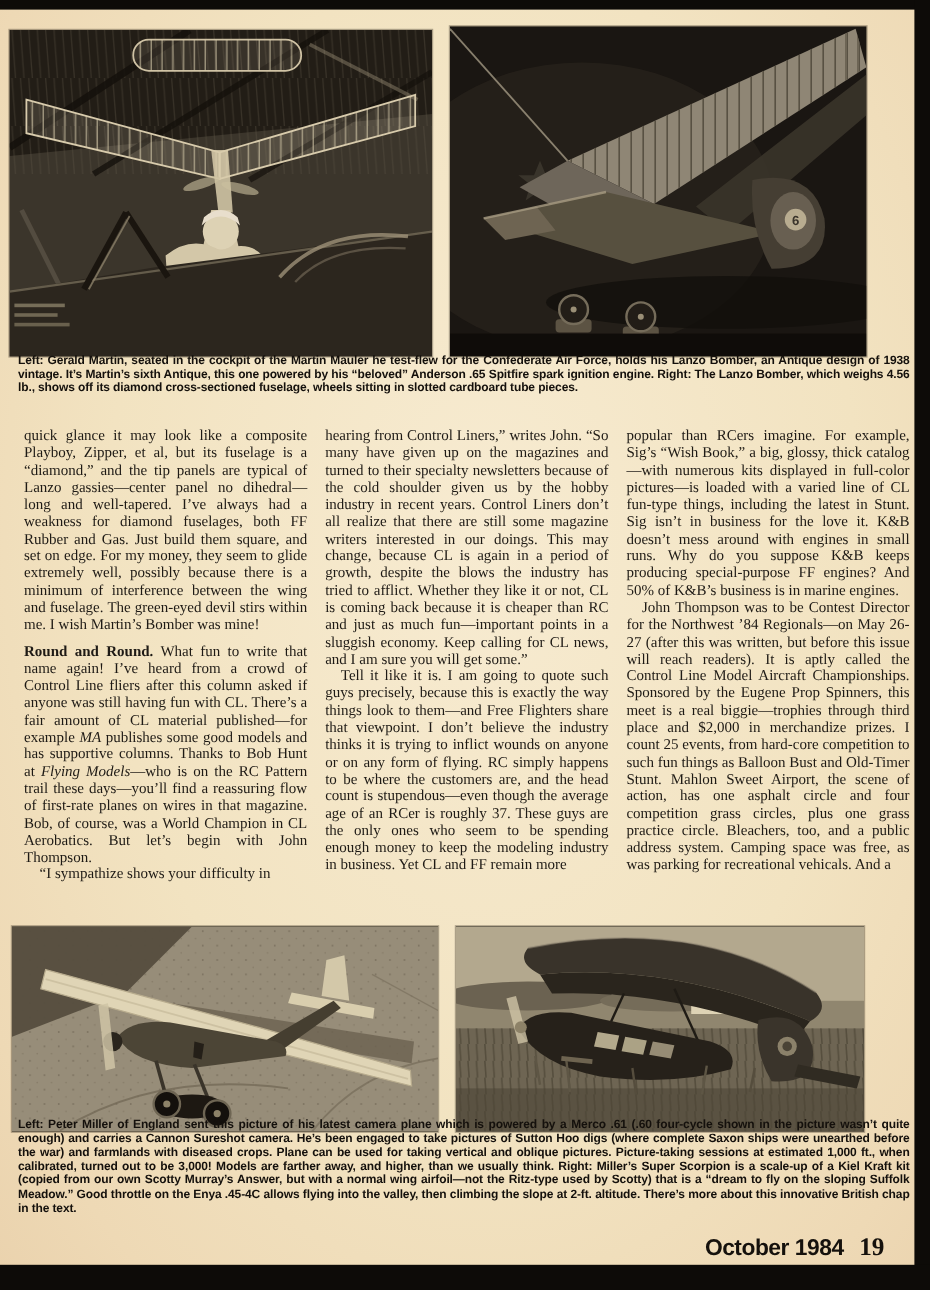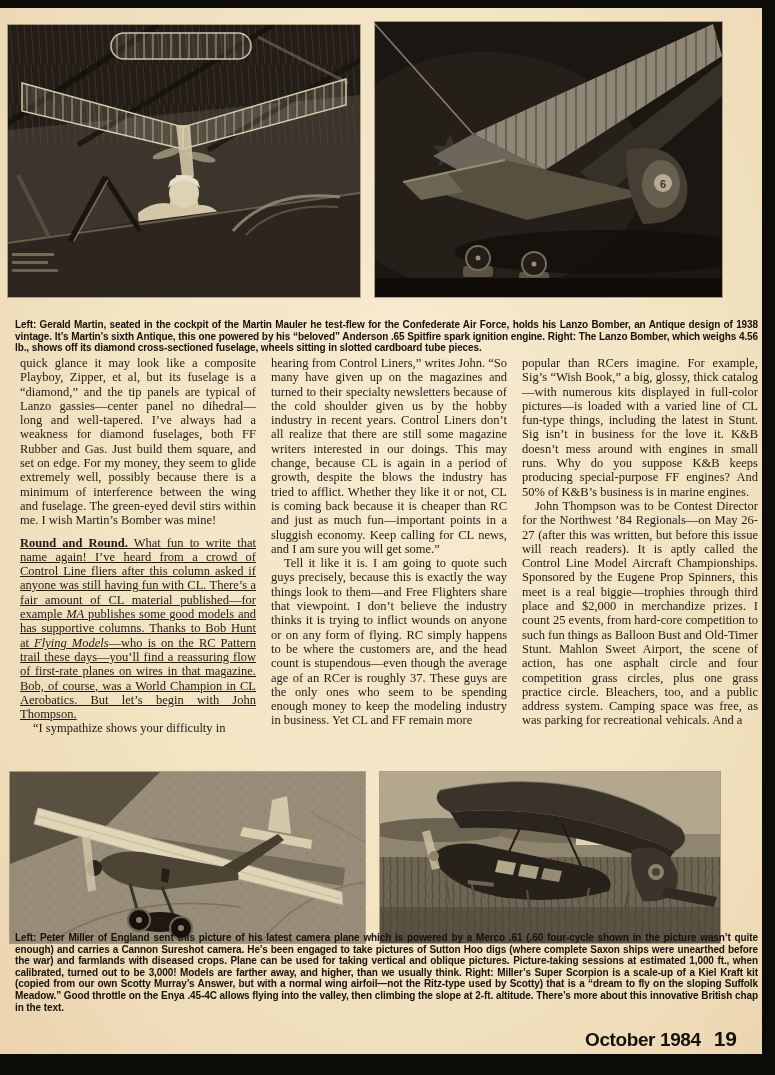--- a/index.html
+++ b/index.html
@@ -17,35 +17,35 @@
   .ph-tl{left:8px;top:25px;width:352px;height:272px;}
   .ph-tr{left:375px;top:22px;width:347px;height:275px;}
   .ph-bl{left:10px;top:772px;width:355px;height:171px;}
   .ph-br{left:380px;top:772px;width:340px;height:171px;}
   .caption{
     position:absolute;left:15px;width:743px;
     font-family:"Liberation Sans", sans-serif;font-weight:bold;
     font-size:10px;line-height:11.6px;letter-spacing:-0.1px;
     text-align:justify;color:#14100c;margin:0;
   }
-  .caption.top-cap{top:319px;}
+  .caption.top-cap{top:295px;}
   .caption.bottom-cap{top:932px;}
   .columns{position:absolute;left:20px;top:356px;width:738px;display:flex;gap:15px;}
   .col{width:240px;font-size:12.5px;line-height:14.3px;text-align:justify;}
   .col p{margin:0;}
-  .col p.gap{margin-top:8px;text-decoration:underline;}
+  .col p.gap{margin-top:8px;}
   .col p.indent{text-indent:13px;}
   .lead{font-weight:bold;}
   .footer{
     position:absolute;top:1027px;right:38px;height:22px;
     font-family:"Liberation Sans", sans-serif;color:#15110c;
     display:flex;align-items:baseline;gap:13px;
   }
   .footer .date{font-size:19px;font-weight:bold;letter-spacing:-0.4px;}
-  .footer .pagenum{font-size:21px;font-weight:bold;}
+  .footer .pagenum{font-size:21px;font-weight:bold;font-family:Liberation Serif, serif;}
 </style>
 </head>
 <body>
 
 <div class="page">
 
   <div class="edge top"></div>
   <div class="edge right"></div>
   <div class="edge bottom"></div>
 

